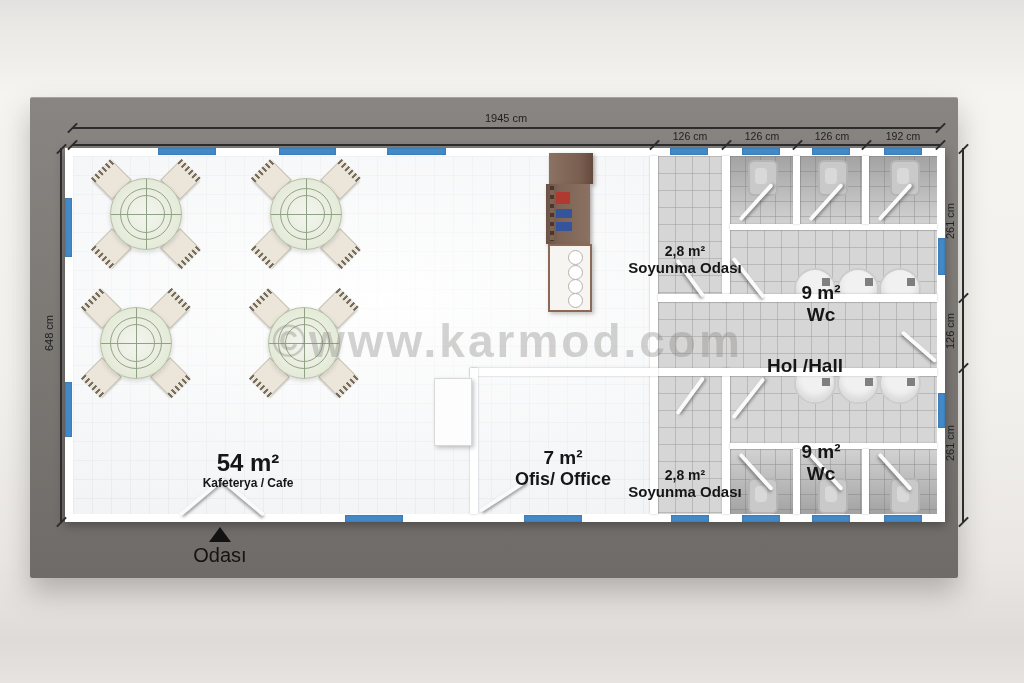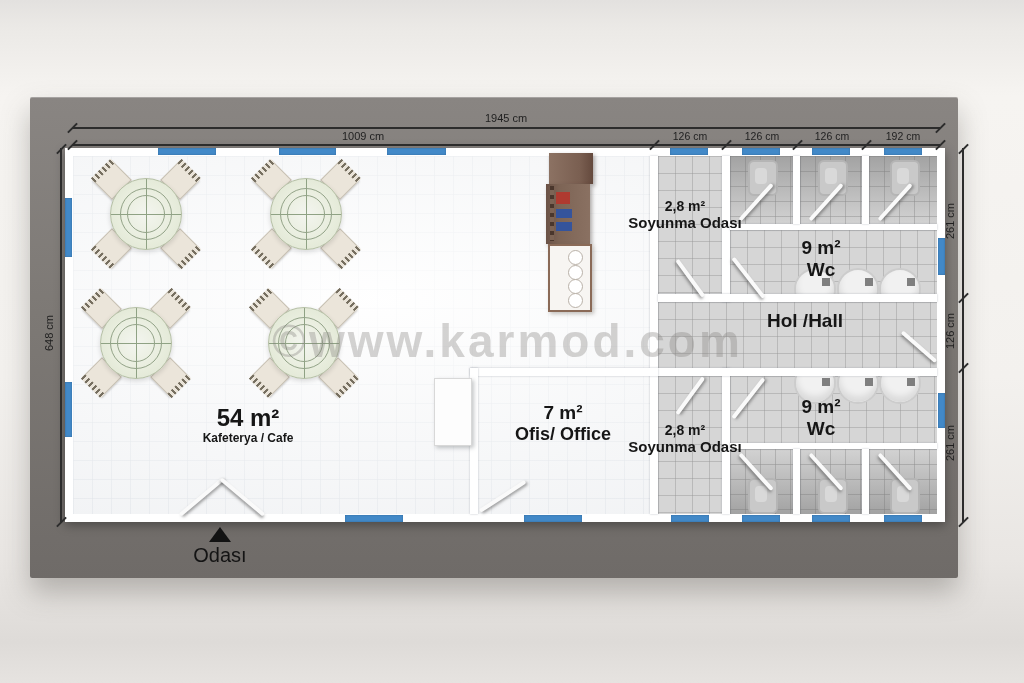--- a/index.html
+++ b/index.html
@@ -71,21 +71,21 @@
       radial-gradient(circle,#f3f5ef 0%,#e8eddd 55%,#dde4d0 100%);
     border:1px solid #b4bfa4;box-shadow:0 2px 5px rgba(0,0,0,.14);}
   .ttable:before,.ttable:after{content:"";position:absolute;border:1px solid #93a388;border-radius:50%;}
   .ttable:before{inset:9px;} .ttable:after{inset:16px;}
   
   .dline{position:absolute;background:#2c2c2c;}
   .tick{position:absolute;width:13px;height:2px;background:#2c2c2c;transform:rotate(-45deg);}
   .dlabel{position:absolute;font-size:11px;color:#1f1f1f;text-align:center;white-space:nowrap;}
   .vlabel{position:absolute;font-size:11px;color:#1f1f1f;text-align:center;width:60px;transform:rotate(-90deg);white-space:nowrap;}
   
-  .rlabel{position:absolute;text-align:center;color:#161616;z-index:6;line-height:1.15;}
+  .rlabel{position:absolute;text-align:center;color:#161616;z-index:6;line-height:1.15;margin-top:45px;}
   .rlabel .area{font-weight:bold;}
   .rlabel .rname{font-weight:bold;}
   
   .wmark{position:absolute;left:272px;top:314px;font-size:46px;letter-spacing:3px;color:rgba(128,126,122,.34);
     z-index:7;white-space:nowrap;font-weight:bold;}
   
   .gtri{position:absolute;left:209px;top:527px;width:0;height:0;
     border-left:11px solid transparent;border-right:11px solid transparent;border-bottom:15px solid #121212;}
   .gtext{position:absolute;left:175px;top:544px;width:90px;text-align:center;font-size:20px;color:#141414;}
   .z4{z-index:4;}.z5{z-index:5;}
@@ -236,21 +236,20 @@
   <div class="tick" style="left:934px;top:127px;"></div>
   <div class="dlabel" style="left:72px;top:112px;width:868px;">1945 cm</div>
 
   <div class="dline" style="left:72px;top:144px;width:868px;height:2px;"></div>
   <div class="tick" style="left:66px;top:144px;"></div>
   <div class="tick" style="left:648px;top:144px;"></div>
   <div class="tick" style="left:720px;top:144px;"></div>
   <div class="tick" style="left:791px;top:144px;"></div>
   <div class="tick" style="left:860px;top:144px;"></div>
   <div class="tick" style="left:934px;top:144px;"></div>
-  <div class="dlabel" style="left:72px;top:130px;width:582px;">1009 cm</div>
   <div class="dlabel" style="left:660px;top:130px;width:60px;font-size:10.5px;">126 cm</div>
   <div class="dlabel" style="left:732px;top:130px;width:60px;font-size:10.5px;">126 cm</div>
   <div class="dlabel" style="left:802px;top:130px;width:60px;font-size:10.5px;">126 cm</div>
   <div class="dlabel" style="left:873px;top:130px;width:60px;font-size:10.5px;">192 cm</div>
 
   <div class="dline" style="left:60px;top:148px;width:2px;height:374px;"></div>
   <div class="tick" style="left:55px;top:148px;"></div>
   <div class="tick" style="left:55px;top:521px;"></div>
   <div class="vlabel" style="left:19px;top:327px;">648 cm</div>
 

